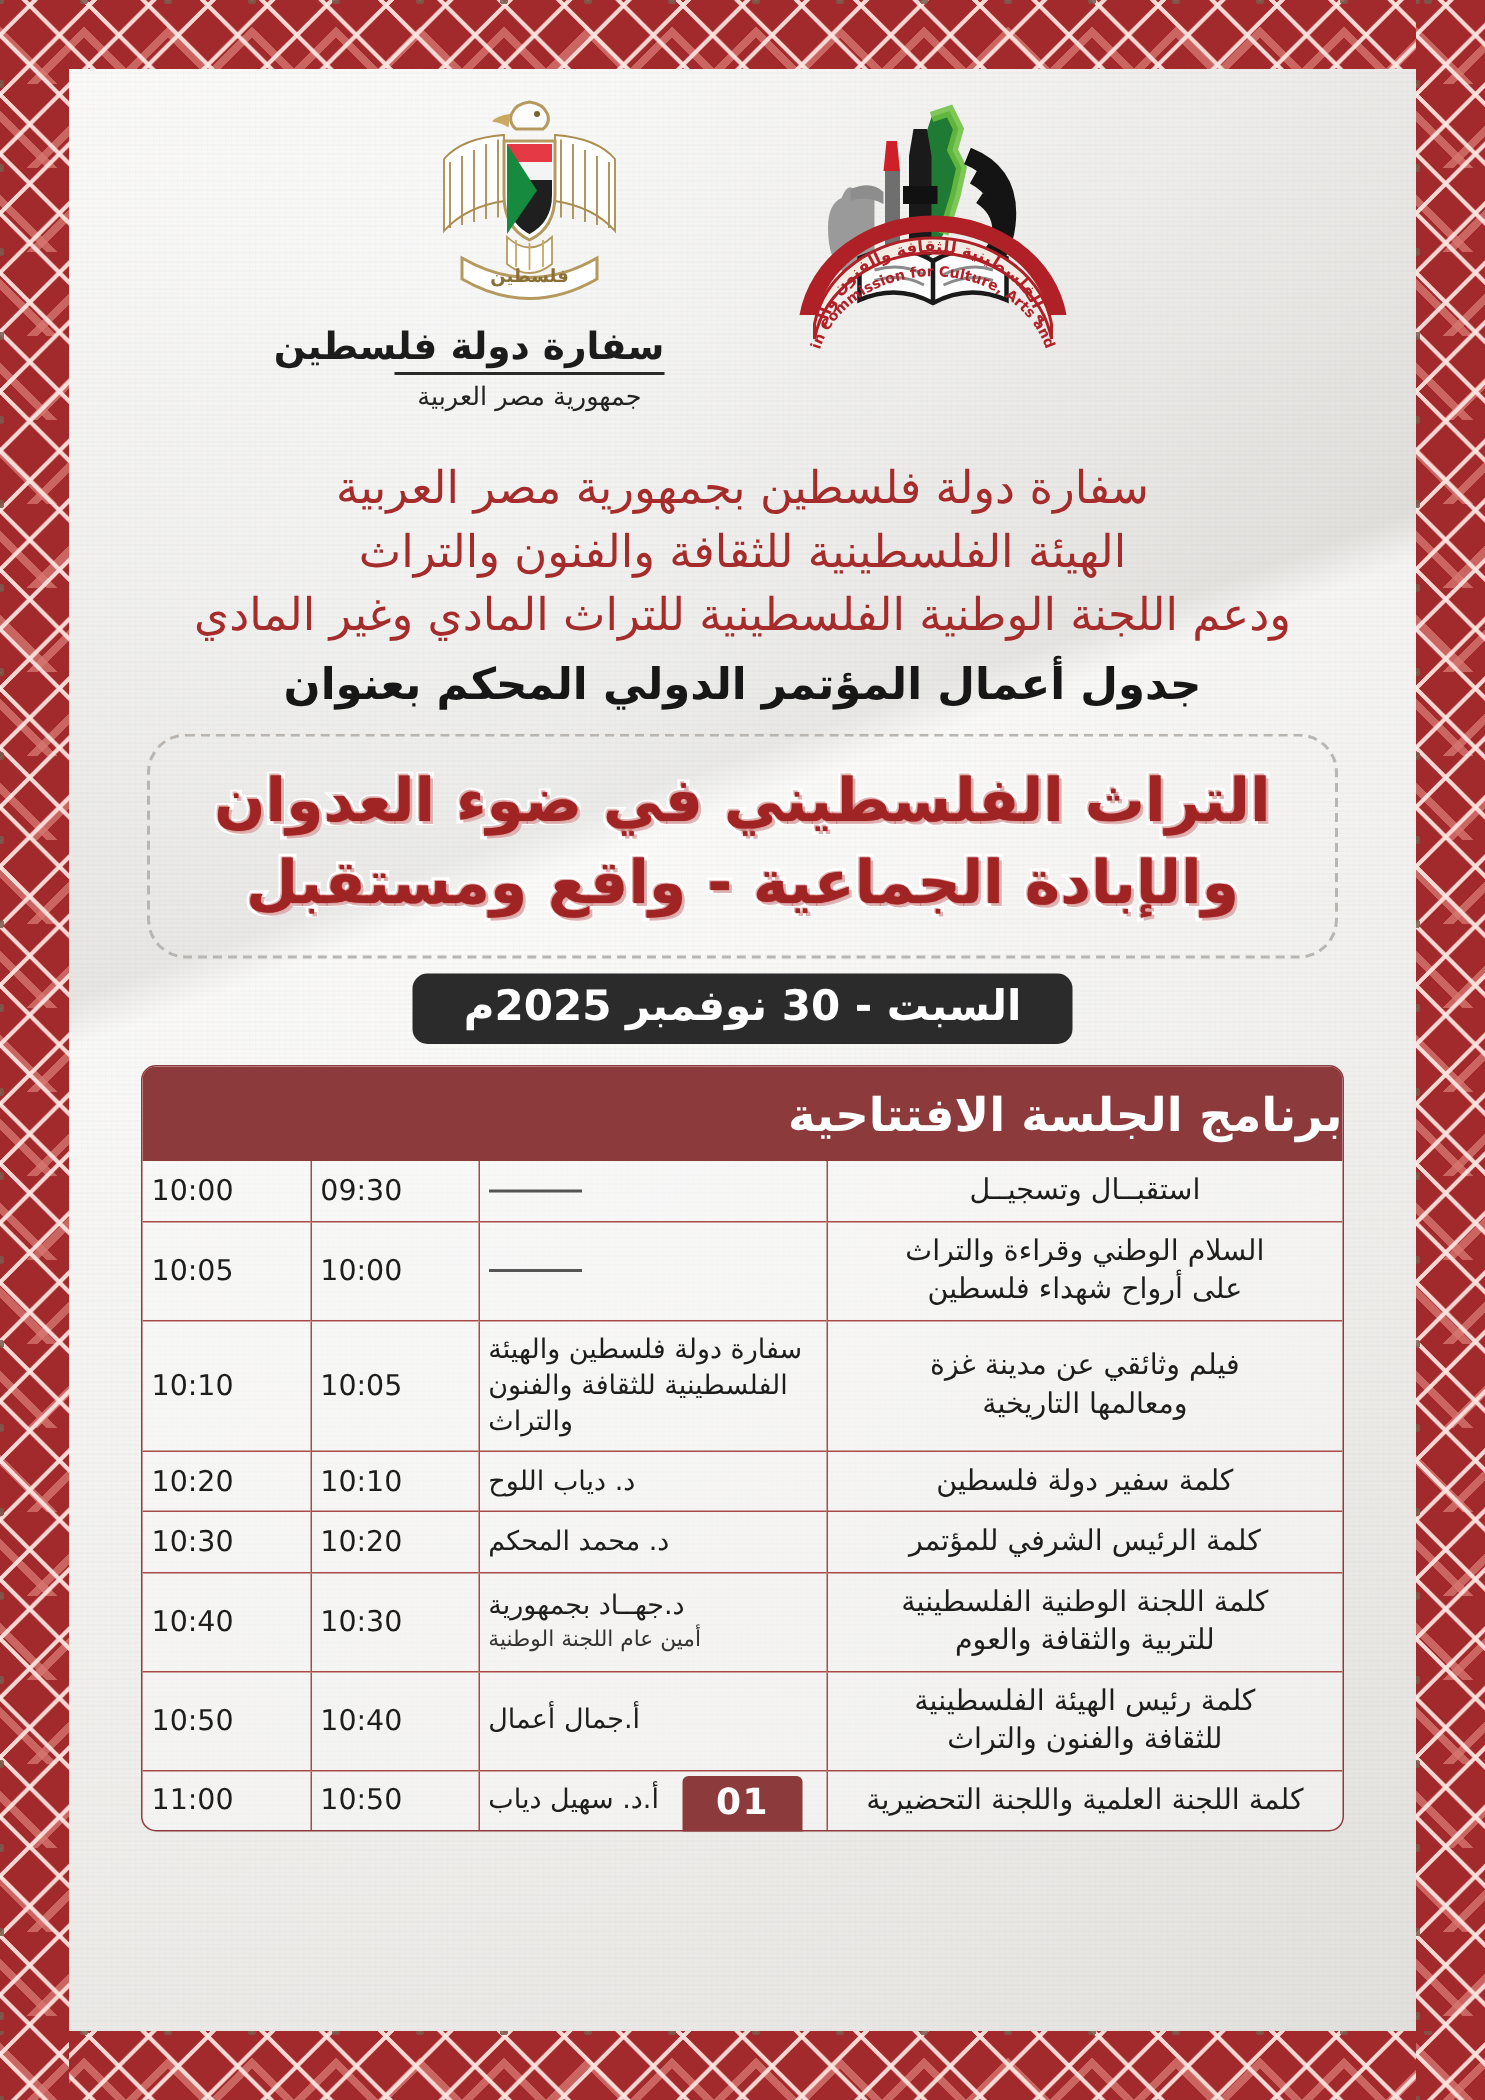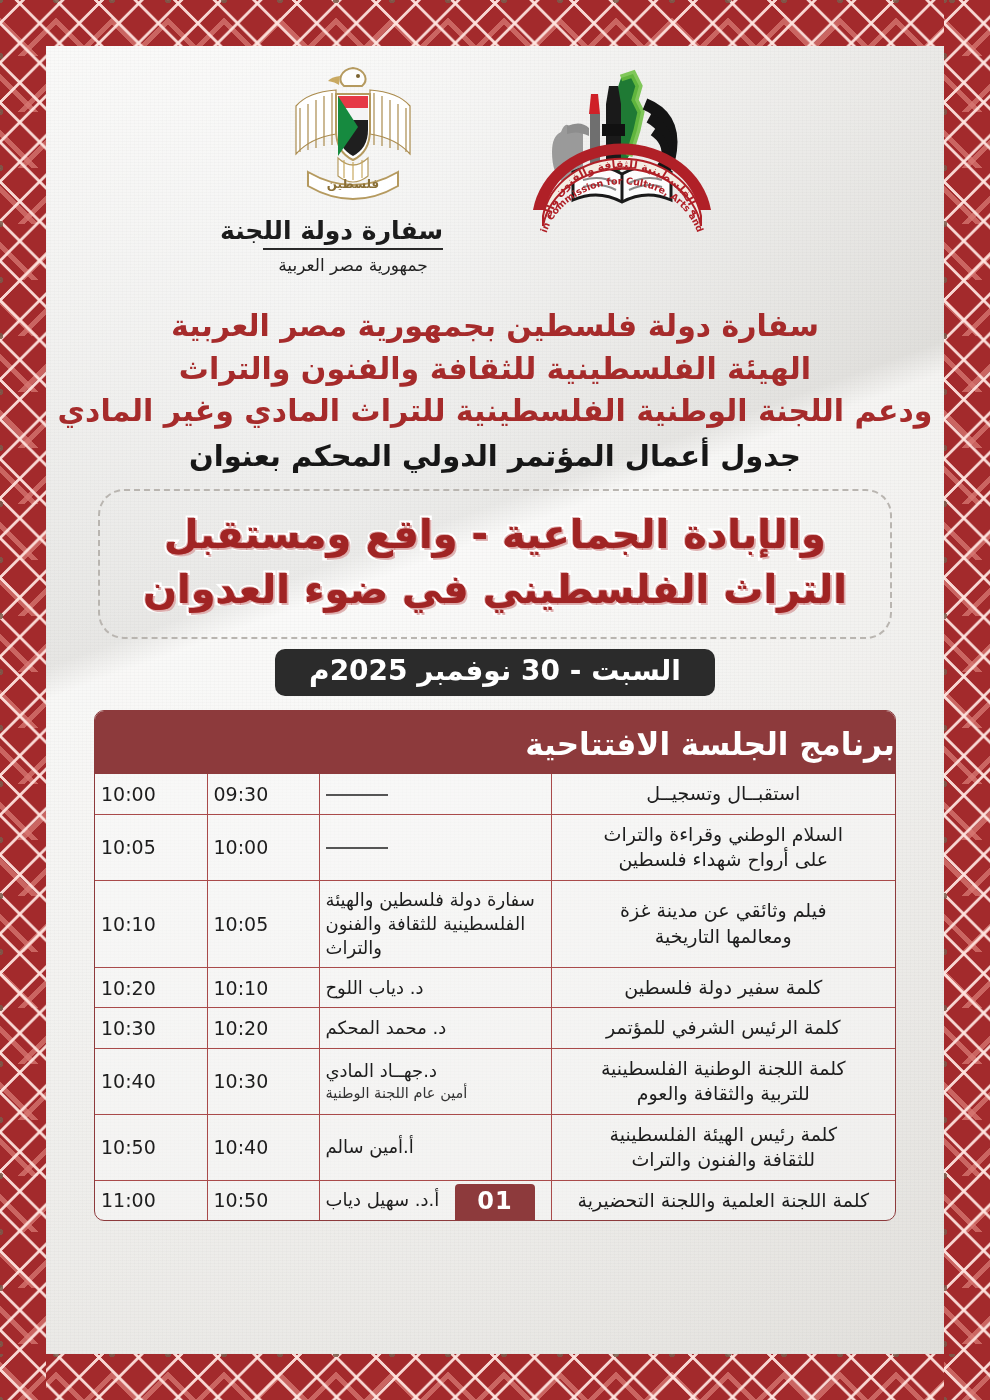--- a/index.html
+++ b/index.html
@@ -107,21 +107,21 @@
   }
   .emb-sub {
     font-size: 17px; color: #222; margin-top: 5px; white-space: nowrap;
   }
 
   
   .org-lines {
     text-align: center;
     margin-top: 30px;
     color: #a62b2b;
-    font-weight: bold;
+    font-weight: normal;
     font-size: 30px;
     line-height: 1.42;
     letter-spacing: .5px;
   }
   .org-lines div { white-space: nowrap; }
 
   .agenda-line {
     text-align: center;
     margin-top: 6px;
     font-size: 29px;
@@ -310,36 +310,36 @@
             <path d="M74 48 l30 0 l0 12 l-30 0 Z" fill="#f4f4f4"></path>
             <path d="M74 60 l30 0 l0 10 q0 18 -15 26 q-15 -8 -15 -26 Z" fill="#1f1f1f"></path>
             <path d="M74 36 l20 31 l-20 29 Z" fill="#168a3f"></path>
 
             <path d="M74 98 q15 14 30 0 l0 18 q-15 12 -30 0 Z" fill="#fff" stroke="#b59a5f" stroke-width="1.2"></path>
             <path d="M80 100 l0 18 M89 102 l0 18 M98 100 l0 18" stroke="#c9a961" stroke-width="1.2"></path>
 
             <path d="M44 112 q45 26 90 0 l0 14 q-45 26 -90 0 Z" fill="#ffffff" stroke="#b59a5f" stroke-width="2"></path>
             <text x="89" y="128" font-size="12" font-weight="bold" fill="#8a6f36" text-anchor="middle">فلسطين</text>
           </svg>
-          <div class="emb-name">سفارة دولة اللجنة</div>
+          <div class="emb-name">سفارة دولة فلسطين</div>
           <div class="emb-sub">جمهورية مصر العربية</div>
         </div>
       </div>
 
       <div class="org-lines">
         <div>سفارة دولة فلسطين بجمهورية مصر العربية</div>
         <div>الهيئة الفلسطينية للثقافة والفنون والتراث</div>
         <div>ودعم اللجنة الوطنية الفلسطينية للتراث المادي وغير المادي</div>
       </div>
 
       <div class="agenda-line">جدول أعمال المؤتمر الدولي المحكم بعنوان</div>
 
       <div class="title-box">
+        <div class="title-line">التراث الفلسطيني في ضوء العدوان</div>
         <div class="title-line">والإبادة الجماعية - واقع ومستقبل</div>
-        <div class="title-line">التراث الفلسطيني في ضوء العدوان</div>
       </div>
 
       <div class="date-wrap">
         <span class="date-badge">السبت - 30 نوفمبر 2025م</span>
       </div>
 
       <div class="table-wrap">
         <div class="table-title">برنامج الجلسة الافتتاحية</div>
         <table>
           <tbody>
@@ -395,34 +395,34 @@
               <td class="c-from">10:20</td>
               <td class="c-to">10:30</td>
             </tr>
 
             <tr>
               <td class="c-activity">
                 <span>كلمة اللجنة الوطنية الفلسطينية</span><br>
                 <span>للتربية والثقافة والعوم</span>
               </td>
               <td class="c-speaker">
-                <span class="speaker-main">د.جهــاد المادي</span>
+                <span class="speaker-main">د.جهــاد بجمهورية</span>
                 <span class="speaker-sub">أمين عام اللجنة الوطنية</span>
               </td>
               <td class="c-from">10:30</td>
               <td class="c-to">10:40</td>
             </tr>
 
             <tr>
               <td class="c-activity">
                 <span>كلمة رئيس الهيئة الفلسطينية</span><br>
                 <span>للثقافة والفنون والتراث</span>
               </td>
               <td class="c-speaker">
-                <span class="speaker-main">أ.أمين سالم</span>
+                <span class="speaker-main">أ.جمال أعمال</span>
               </td>
               <td class="c-from">10:40</td>
               <td class="c-to">10:50</td>
             </tr>
 
             <tr>
               <td class="c-activity">كلمة اللجنة العلمية واللجنة التحضيرية</td>
               <td class="c-speaker">
                 <span class="speaker-main">أ.د. سهيل دياب</span>
               </td>

